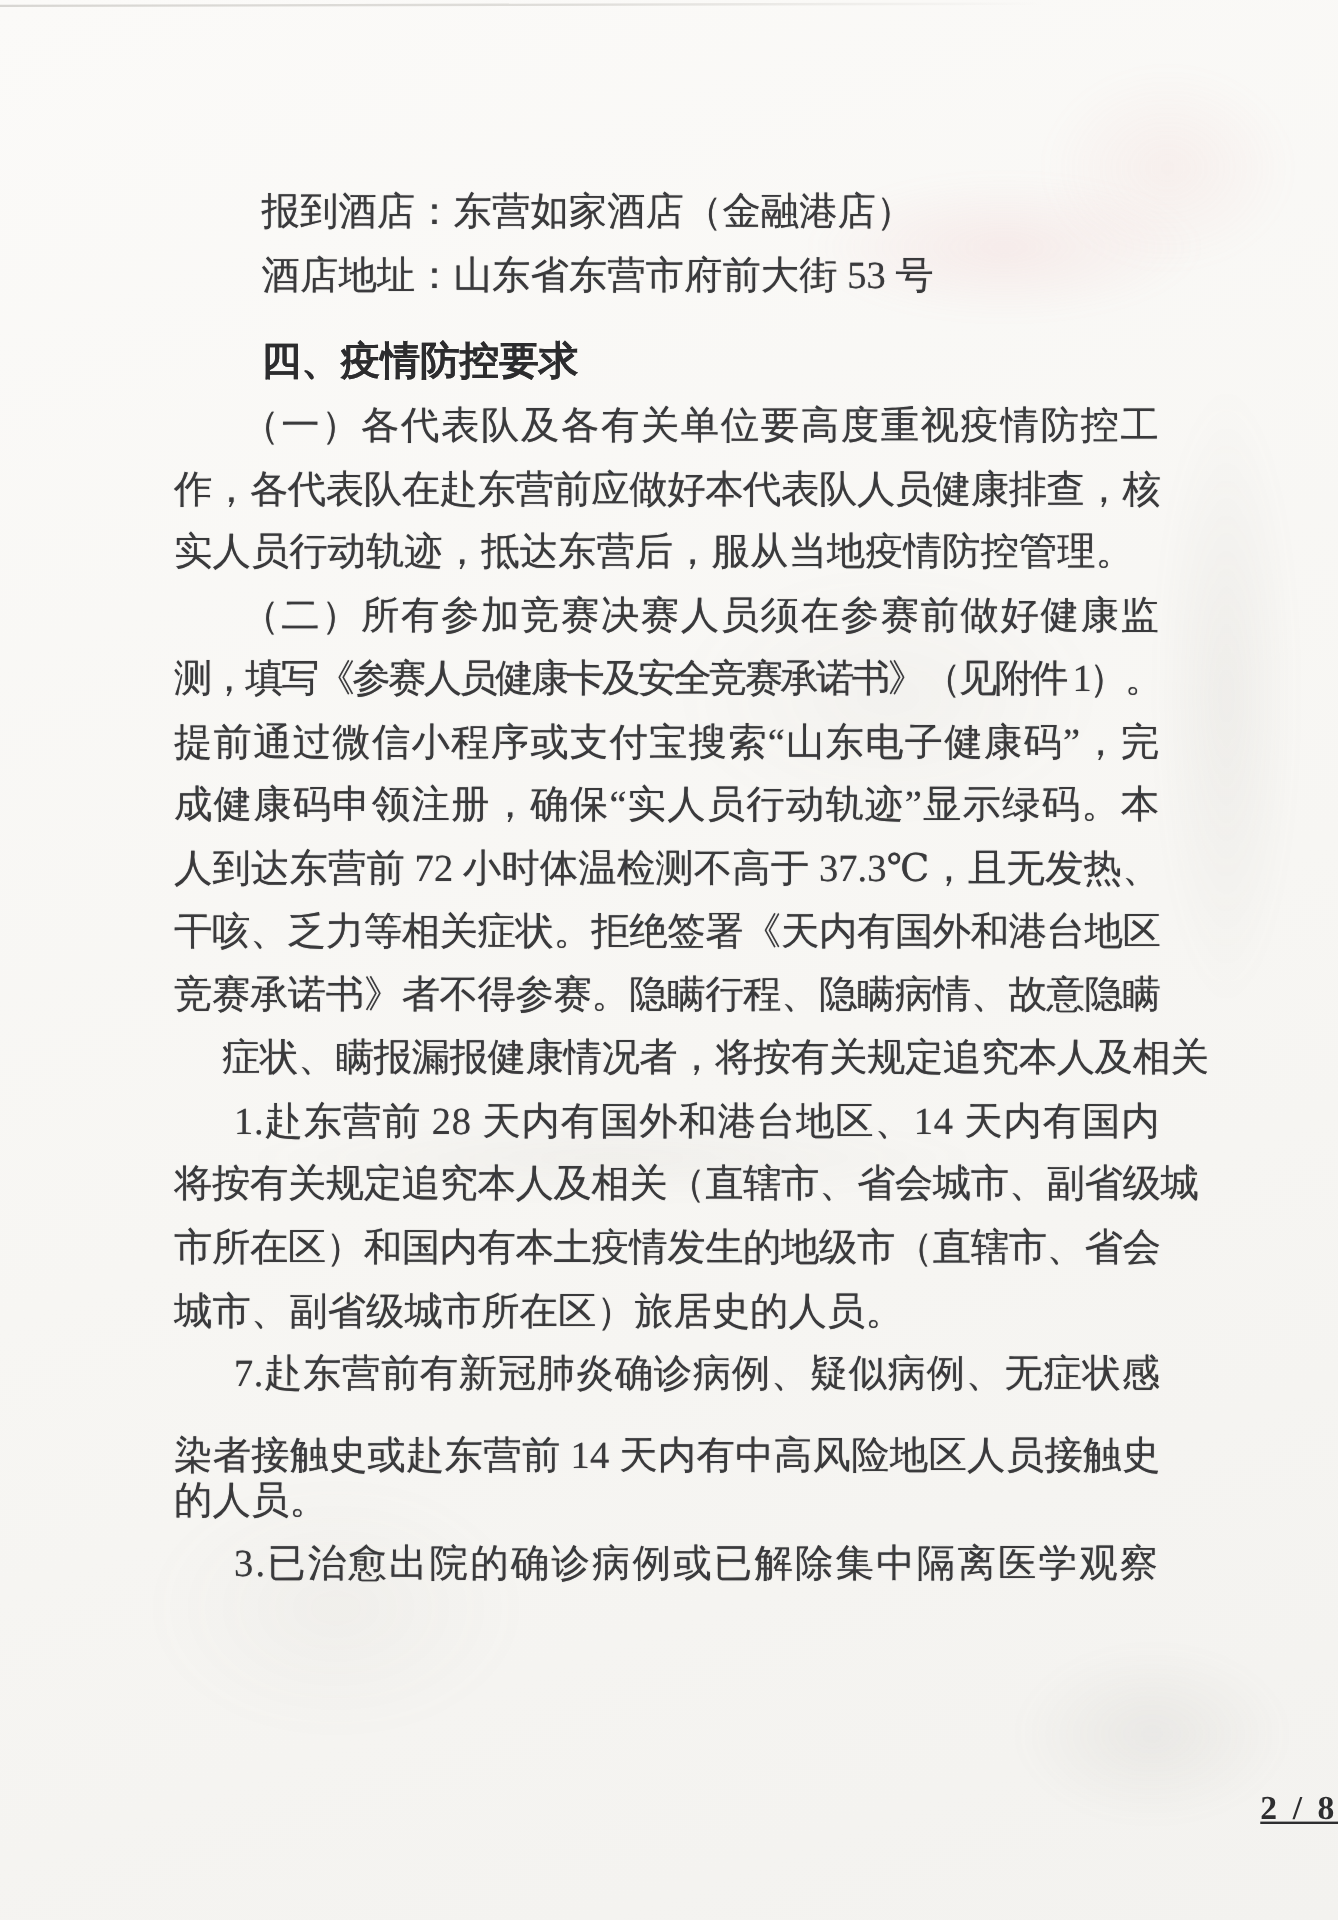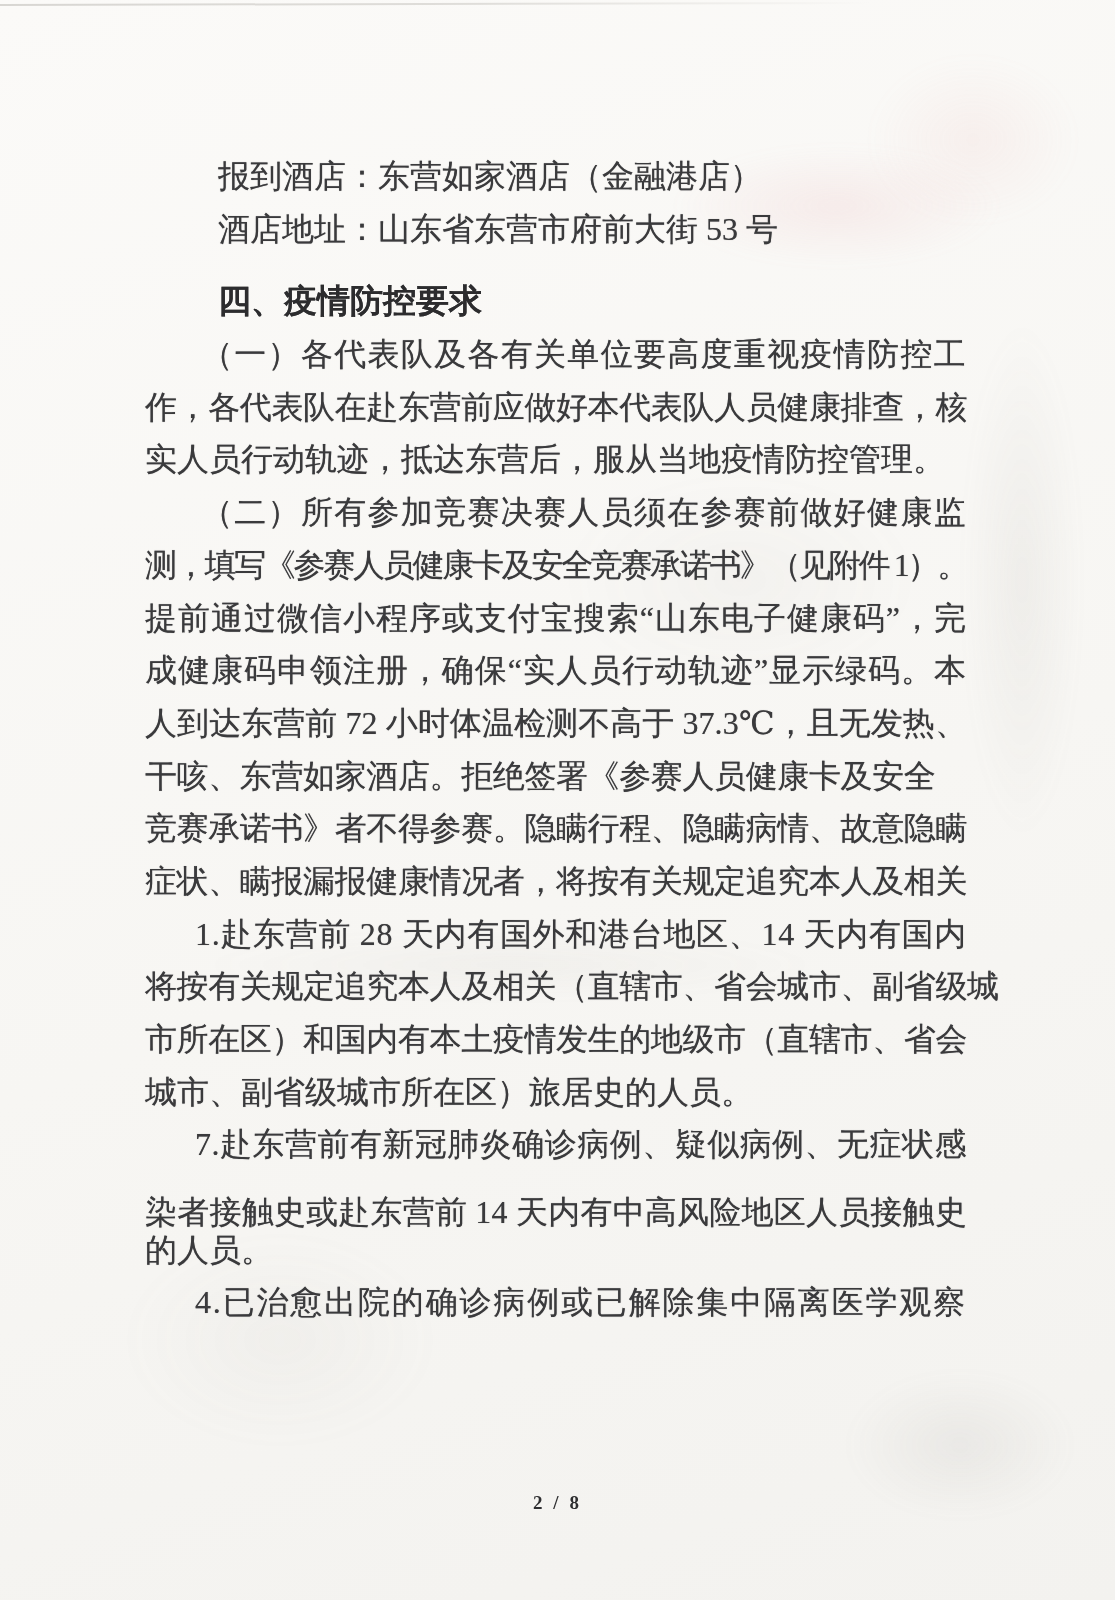--- a/index.html
+++ b/index.html
@@ -42,23 +42,23 @@
   .ind{padding-left:73px;}     
   .indp{padding-left:56px;}    
   .num{padding-left:50px;}     
   .bold{
     font-family:"Liberation Sans","DejaVu Sans",sans-serif;
     font-weight:700;font-size:33px;color:#2c2c2e;
     text-shadow:0 0 .5px rgba(45,45,47,.8);
     margin-top:20px;
   }
   .footer{
-    position:absolute;left:0;right:0;top:1492px;text-align:center;
+    position:absolute;left:0;right:0;top:1492px;text-align:right;
     font-family:"Liberation Serif","DejaVu Serif",serif;
-    font-weight:700;font-size:19px;letter-spacing:3px;color:#2e2e30;
+    font-weight:700;font-size:28px;letter-spacing:3px;color:#2e2e30;text-decoration:underline;
   }
 </style>
 </head>
 <body>
 
 <div class="page">
   <div class="scan-edge"></div>
 
   <div class="smudge sm-pink1"></div>
   <div class="smudge sm-pink2"></div>
@@ -73,27 +73,27 @@
     <div class="line ind"><span class="txt">酒店地址：山东省东营市府前大街 53 号</span></div>
     <div class="line ind bold"><span class="txt">四、疫情防控要求</span></div>
     <div class="line indp just"><span class="txt" style="letter-spacing: 1.30435px;">（一）各代表队及各有关单位要高度重视疫情防控工</span></div>
     <div class="line just"><span class="txt" style="letter-spacing: -0.384615px;">作，各代表队在赴东营前应做好本代表队人员健康排查，核</span></div>
     <div class="line"><span class="txt">实人员行动轨迹，抵达东营后，服从当地疫情防控管理。</span></div>
     <div class="line indp just"><span class="txt" style="letter-spacing: 1.30435px;">（二）所有参加竞赛决赛人员须在参赛前做好健康监</span></div>
     <div class="line just"><span class="txt" style="letter-spacing: -2.27586px;">测，填写《参赛人员健康卡及安全竞赛承诺书》（见附件 1）。</span></div>
     <div class="line just"><span class="txt" style="letter-spacing: 0.984375px;">提前通过微信小程序或支付宝搜索“山东电子健康码”，完</span></div>
     <div class="line just"><span class="txt" style="letter-spacing: 0.984375px;">成健康码申领注册，确保“实人员行动轨迹”显示绿码。本</span></div>
     <div class="line just"><span class="txt" style="letter-spacing: 0.0710685px;">人到达东营前 72 小时体温检测不高于 37.3℃，且无发热、</span></div>
-    <div class="line just"><span class="txt" style="letter-spacing: -0.384615px;">干咳、东营如家酒店。拒绝签署《参赛人员健康卡及安全</span></div>
+    <div class="line just"><span class="txt" style="letter-spacing: -0.384615px;">干咳、乏力等相关症状。拒绝签署《天内有国外和港台地区</span></div>
     <div class="line just"><span class="txt" style="letter-spacing: -0.384615px;">竞赛承诺书》者不得参赛。隐瞒行程、隐瞒病情、故意隐瞒</span></div>
-    <div class="line just"><span class="txt" style="letter-spacing: -0.384615px;">症状、瞒报漏报健康情况者，将按有关规定追究本人及相关</span></div>
+    <div class="line just"><span class="txt" style="letter-spacing: -0.384615px; margin-left: 40px;">症状、瞒报漏报健康情况者，将按有关规定追究本人及相关</span></div>
     <div class="line num just"><span class="txt" style="letter-spacing: 0.689655px;">1.赴东营前 28 天内有国外和港台地区、14 天内有国内</span></div>
     <div class="line just"><span class="txt" style="letter-spacing: -0.384615px;">将按有关规定追究本人及相关（直辖市、省会城市、副省级城</span></div>
     <div class="line just"><span class="txt" style="letter-spacing: -0.384615px;">市所在区）和国内有本土疫情发生的地级市（直辖市、省会</span></div>
     <div class="line"><span class="txt">城市、副省级城市所在区）旅居史的人员。</span></div>
     <div class="line num just"><span class="txt" style="letter-spacing: 0.48px;">7.赴东营前有新冠肺炎确诊病例、疑似病例、无症状感</span></div>
     <div class="line just"><span class="txt" style="letter-spacing: 0.214286px; margin-top: 15px;">染者接触史或赴东营前 14 天内有中高风险地区人员接触史</span></div>
     <div class="line"><span class="txt">的人员。</span></div>
-    <div class="line num just"><span class="txt" style="letter-spacing: 1.83333px;">4.已治愈出院的确诊病例或已解除集中隔离医学观察</span></div>
+    <div class="line num just"><span class="txt" style="letter-spacing: 1.83333px;">3.已治愈出院的确诊病例或已解除集中隔离医学观察</span></div>
   </div>
 
   <div class="footer">2 / 8</div>
 </div>
 
 </body></html>

